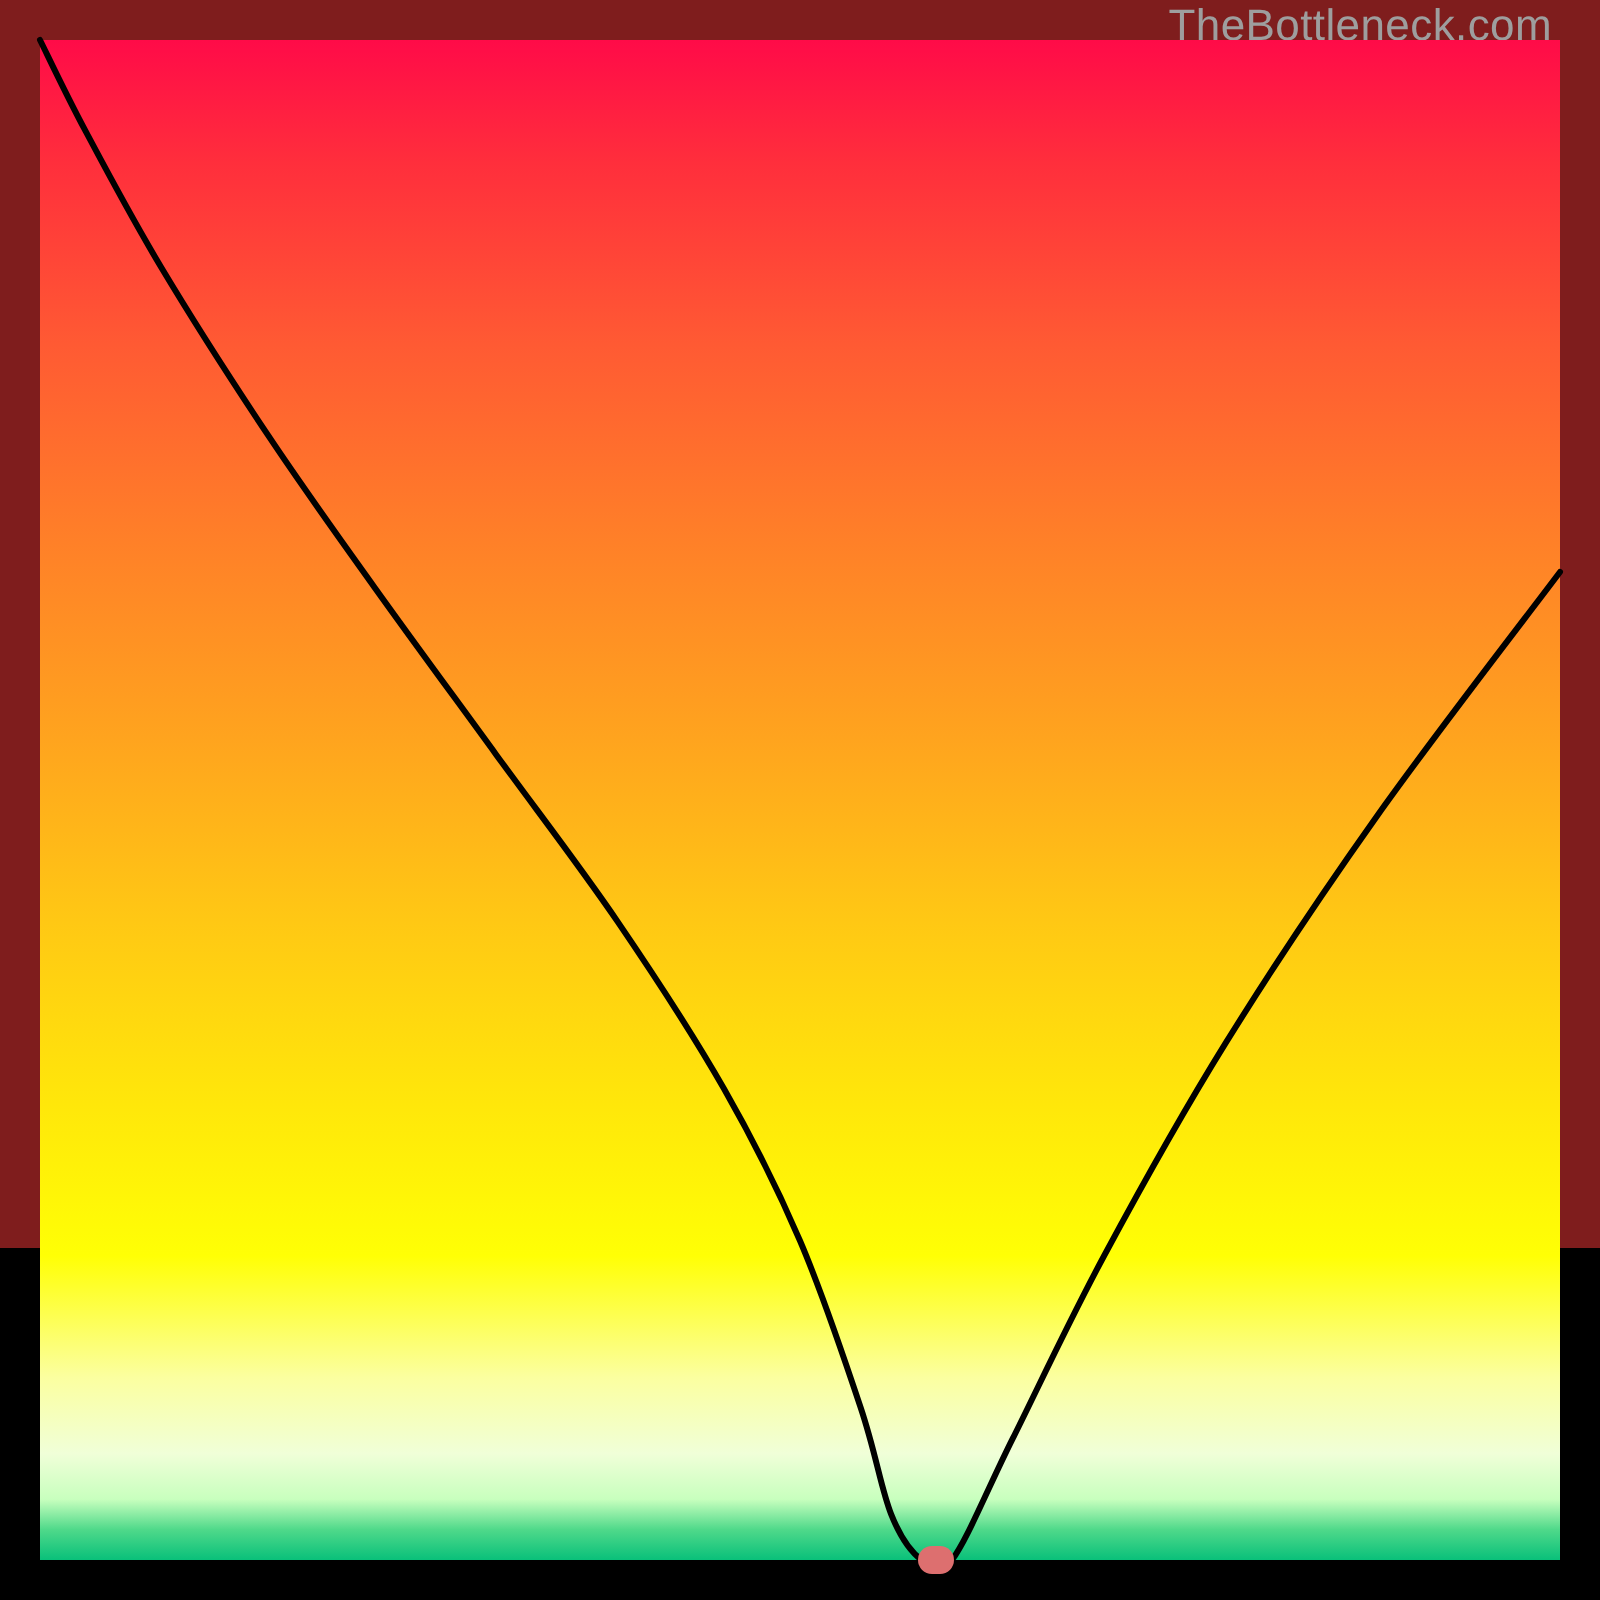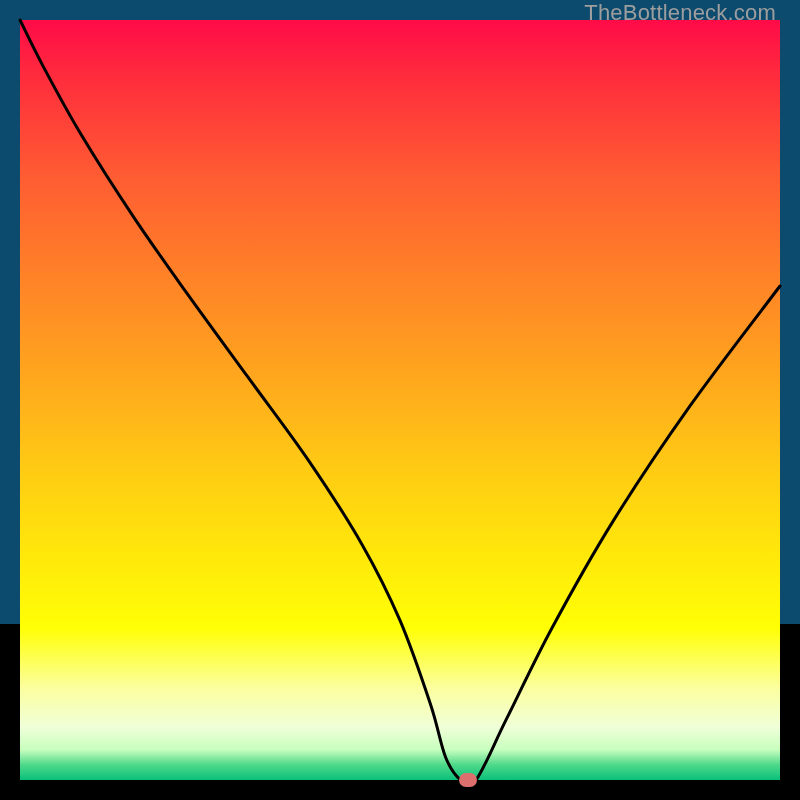--- a/index.html
+++ b/index.html
@@ -8,21 +8,21 @@
     width: 800px;
     height: 800px;
     background: #000;
     overflow: hidden;
     font-family: Arial, Helvetica, sans-serif;
   }
   .frame {
     position: relative;
     width: 800px;
     height: 624px;
-    background: #0c4a6e;
+    background: #7f1d1d;
   }
   .plot-area {
     position: absolute;
     left: 20px;
     top: 20px;
     width: 760px;
     height: 760px;
     background: linear-gradient(to bottom,
       #ff0b48 0%,
       #ff2e3c 8%,

